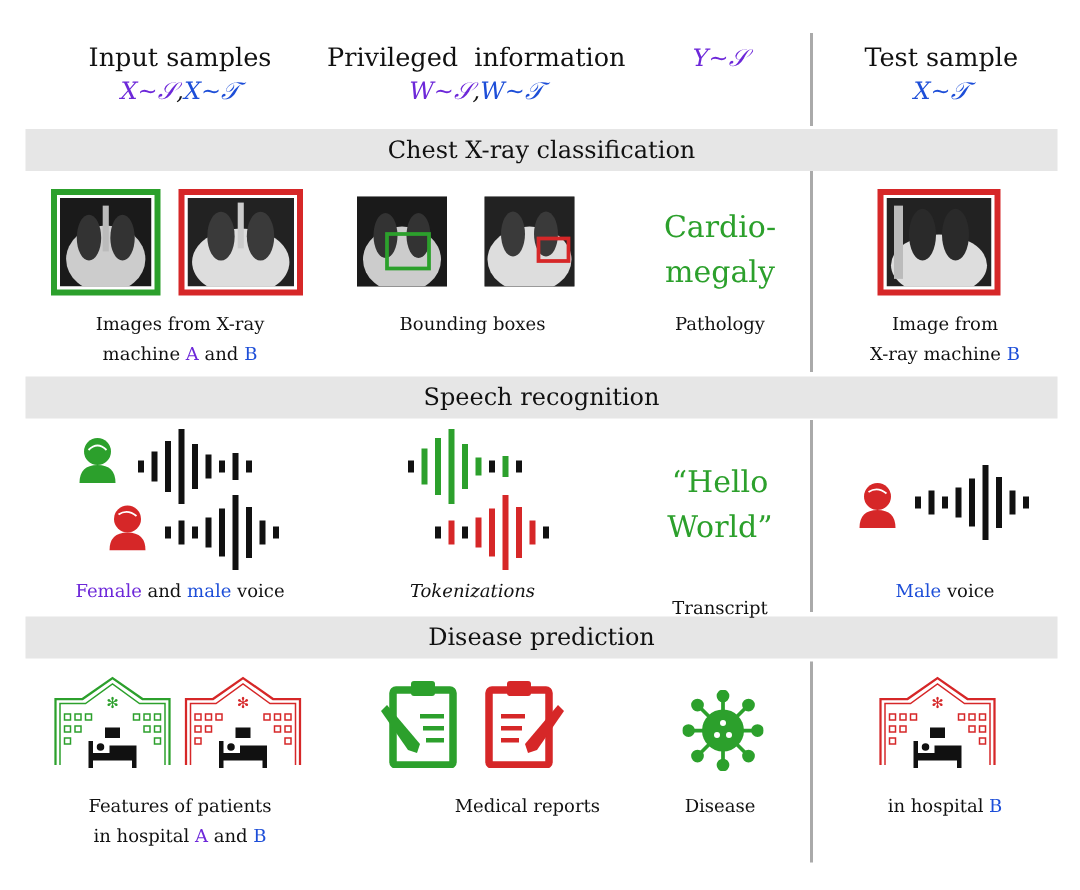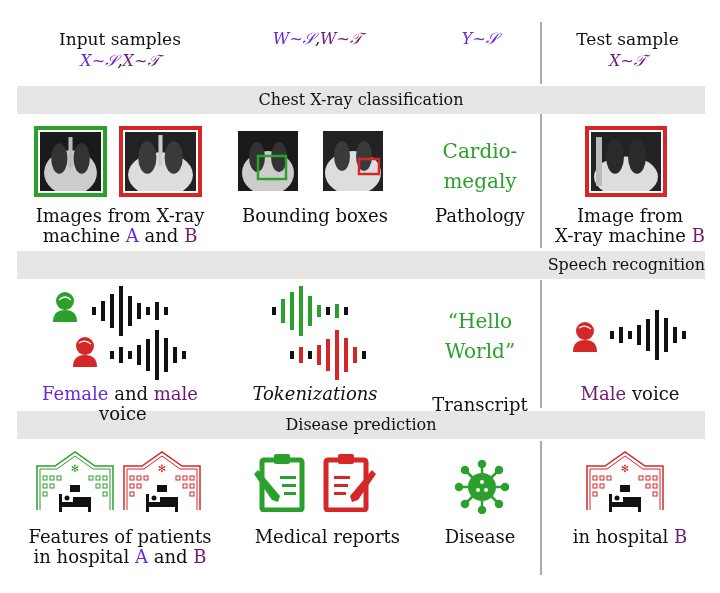--- a/index.html
+++ b/index.html
@@ -2,53 +2,54 @@
 <html><head>
 <meta charset="utf-8">
 <style>
   * { box-sizing: border-box; margin: 0; padding: 0; }
   body { width: 720px; height: 593px; background: #fff; font-family: "DejaVu Serif", serif; color: #111; position: relative; overflow: hidden; }
   .abs { position: absolute; }
   .center { text-align: center; }
   .hdr { font-size: 17px; line-height: 22px; }
   .hdr .math { font-style: italic; font-size: 16px; }
   .g { color: #6d28d9; }
-  .r { color: #701a75; }
+  .r { color: #1d4ed8; }
   .banner { position: absolute; left: 17px; width: 688px; height: 28px; background: #e6e6e6; font-size: 16px; line-height: 28px; text-align: center; }
   .vline { position: absolute; left: 540px; width: 2px; background: #aaa; }
-  .caption { font-size: 18px; line-height: 20px; text-align: center; }
+  .caption { font-size: 12px; line-height: 20px; text-align: center; }
   .biglabel { font-size: 20px; line-height: 30px; text-align: center; color: #2ca02c; }
   .xray { position: absolute; background: #222; overflow: hidden; }
   .frame { position: absolute; border-width: 4px; border-style: solid; background: #fff; padding: 2px; }
 </style>
 </head>
 <body>
 
 <div class="abs hdr center" style="left:30px;top:28px;width:180px;">
   <div>Input samples</div>
   <div class="math"><span class="g">X~𝒮</span><span>,</span><span class="r">X~𝒯</span></div>
 </div>
 <div class="abs hdr center" style="left:210px;top:28px;width:215px;">
+  <div style="white-space:pre;">Privileged  information</div>
   <div class="math"><span class="g">W~𝒮</span><span>,</span><span class="r">W~𝒯</span></div>
 </div>
 <div class="abs hdr center" style="left:435px;top:28px;width:90px;">
   <div class="math g">Y~𝒮</div>
 </div>
 <div class="abs hdr center" style="left:545px;top:28px;width:165px;">
   <div>Test sample</div>
   <div class="math r">X~𝒯</div>
 </div>
 
 <div class="vline" style="top:22px;height:62px;"></div>
 <div class="vline" style="top:114px;height:134px;"></div>
 <div class="vline" style="top:280px;height:128px;"></div>
 <div class="vline" style="top:441px;height:134px;"></div>
 
 <div class="banner" style="top:86px;">Chest X-ray classification</div>
-<div class="banner" style="top:251px;text-align:right;">Speech recognition</div>
+<div class="banner" style="top:251px;">Speech recognition</div>
 <div class="banner" style="top:411px;">Disease prediction</div>
 
 <svg width="0" height="0" style="position:absolute">
   <defs>
     <radialGradient id="lung" cx="50%" cy="45%" r="60%">
       <stop offset="0%" stop-color="#ddd"></stop>
         <stop offset="60%" stop-color="#888"></stop>
         <stop offset="100%" stop-color="#111"></stop>
     </radialGradient>
   </defs>

